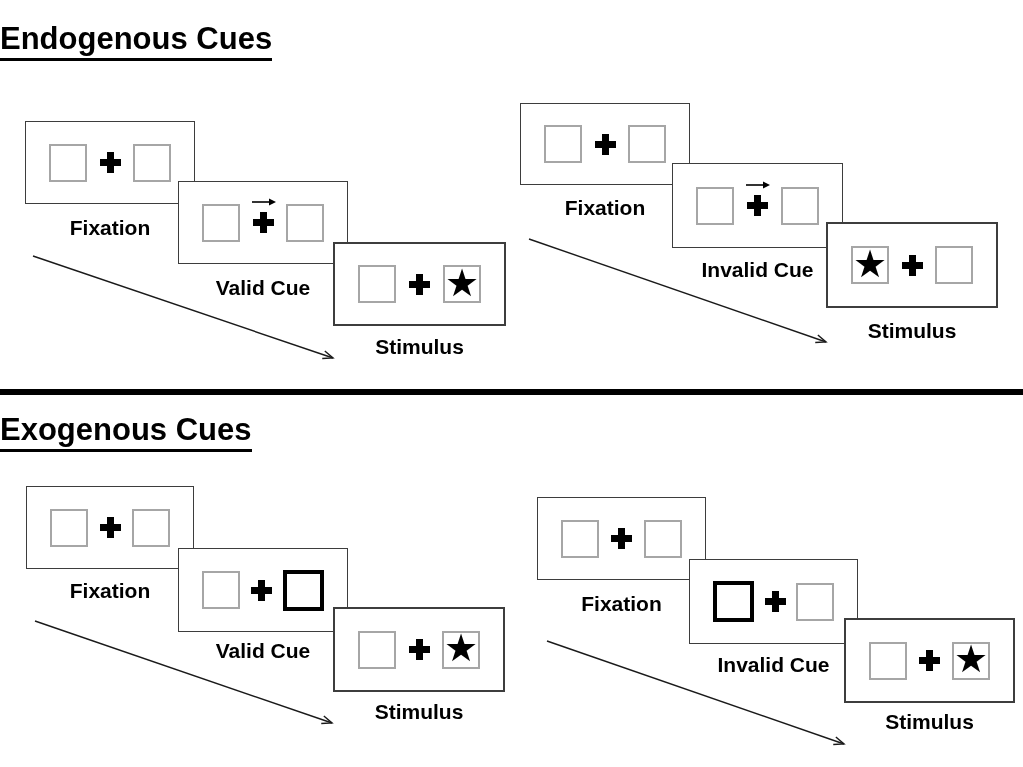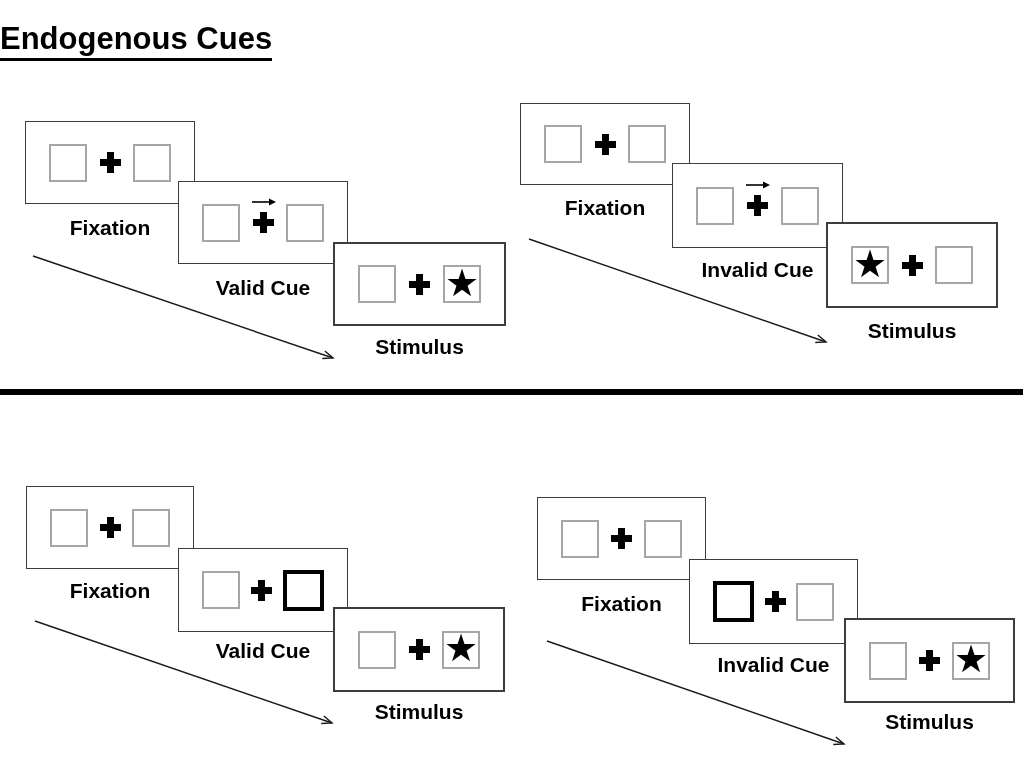--- a/index.html
+++ b/index.html
@@ -130,20 +130,23 @@
         </span>
       <span class="sq"></span>
     </div>
     <div class="plabel" style="left:520px;top:196px;width:170px;">Fixation</div>
     <div class="plabel" style="left:672px;top:258px;width:171px;">Invalid Cue</div>
     <div class="plabel" style="left:826px;top:319px;width:172px;">Stimulus</div>
   </div>
 
   <div class="divider"></div>
 
+  <div class="title-wrap" style="top:413px;">
+    <span class="title">Exogenous Cues</span>
+  </div>
 
   <div>
     <div class="panel" style="left:26px;top:486px;width:168px;height:83px;">
       <span class="sq"></span>
       <span class="plus">
           <span class="ph"></span>
           <span class="pv"></span>
         </span>
       <span class="sq"></span>
     </div>

